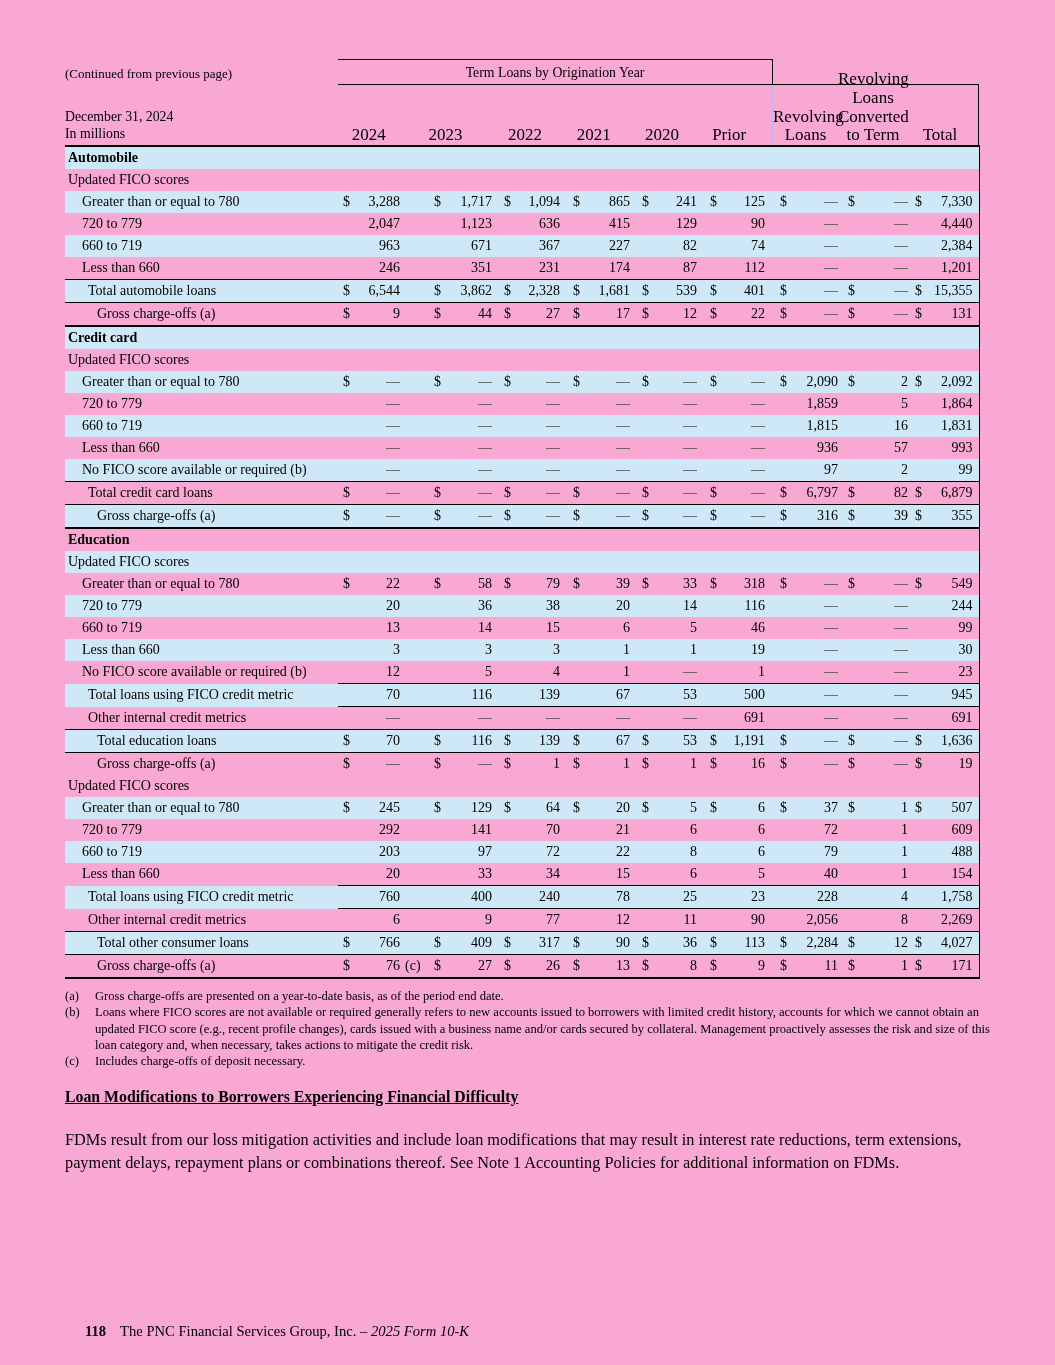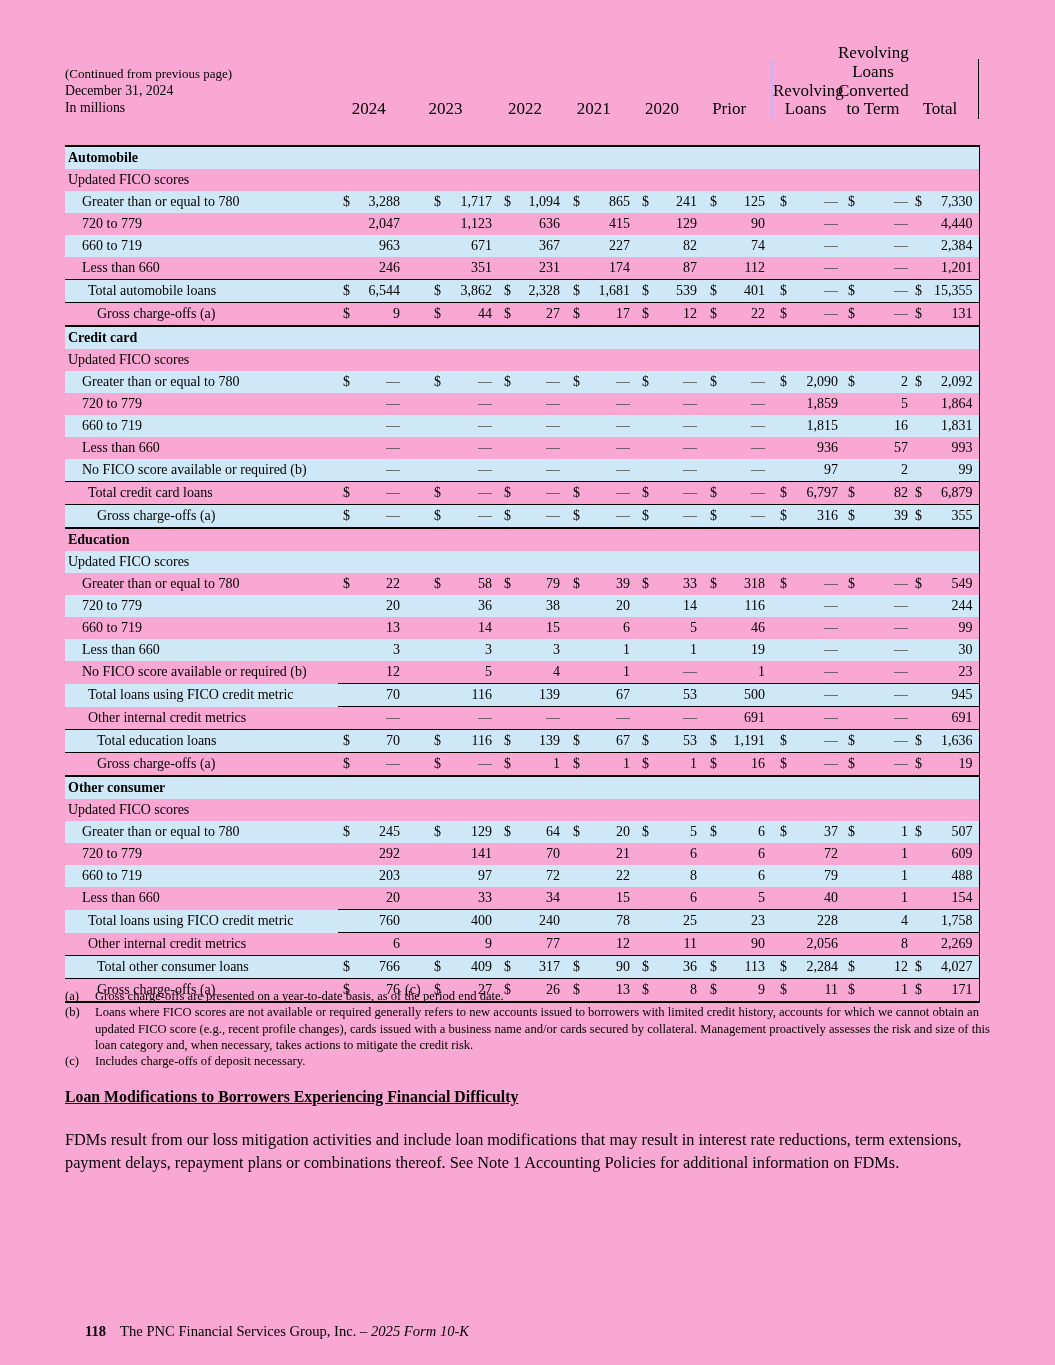--- a/index.html
+++ b/index.html
@@ -59,20 +59,25 @@
   .footer .form { font-style:italic; }
 </style>
 </head>
 <body>
 
 <div class="page">
 
   <div class="note">(Continued from previous page)</div>
 
   <div class="thead">
+    <div class="thead-r1">
+      <div class="spacer"></div>
+      <div class="termbox">Term Loans by Origination Year</div>
+      <div class="revspan"></div>
+    </div>
     <div class="thead-r2">
       <div class="datecell">
         <div>December 31, 2024</div>
         <div>In millions</div>
       </div>
       <div class="ycols">
           <div class="colh" style="width: 62px;">2024</div>
           <div class="colh" style="width: 92px;">2023</div>
           <div class="colh" style="width: 68px;">2022</div>
           <div class="colh" style="width: 70px;">2021</div>
@@ -382,24 +387,20 @@
           <td class="pair c0"><span class="dollar">$</span><span class="num dash">—</span></td>
           <td class="pair c1"><span class="dollar">$</span><span class="num dash">—</span></td>
           <td class="pair c2"><span class="dollar">$</span><span class="num">1</span></td>
           <td class="pair c3"><span class="dollar">$</span><span class="num">1</span></td>
           <td class="pair c4"><span class="dollar">$</span><span class="num">1</span></td>
           <td class="pair c5"><span class="dollar">$</span><span class="num">16</span></td>
           <td class="pair c6"><span class="dollar">$</span><span class="num dash">—</span></td>
           <td class="pair c7"><span class="dollar">$</span><span class="num dash">—</span></td>
           <td class="pair c8"><span class="dollar">$</span><span class="num">19</span></td>
         </tr>
-        <tr class="odd sec ">
-          <td class="lbl ind0 b">Other consumer</td>
-          <td colspan="9"></td>
-        </tr>
         <tr class="">
           <td class="lbl ind0">Updated FICO scores</td>
           <td colspan="9"></td>
         </tr>
         <tr class="odd ">
           <td class="lbl ind1">Greater than or equal to 780</td>
           <td class="pair c0"><span class="dollar">$</span><span class="num">245</span></td>
           <td class="pair c1"><span class="dollar">$</span><span class="num">129</span></td>
           <td class="pair c2"><span class="dollar">$</span><span class="num">64</span></td>
           <td class="pair c3"><span class="dollar">$</span><span class="num">20</span></td>

